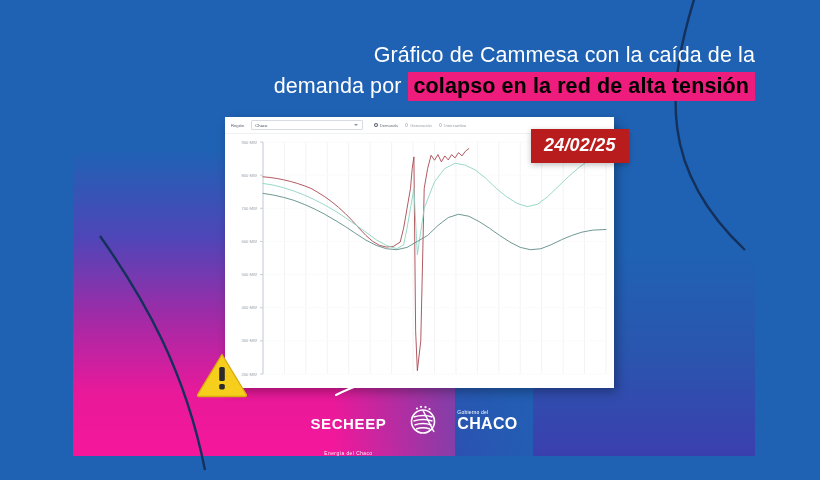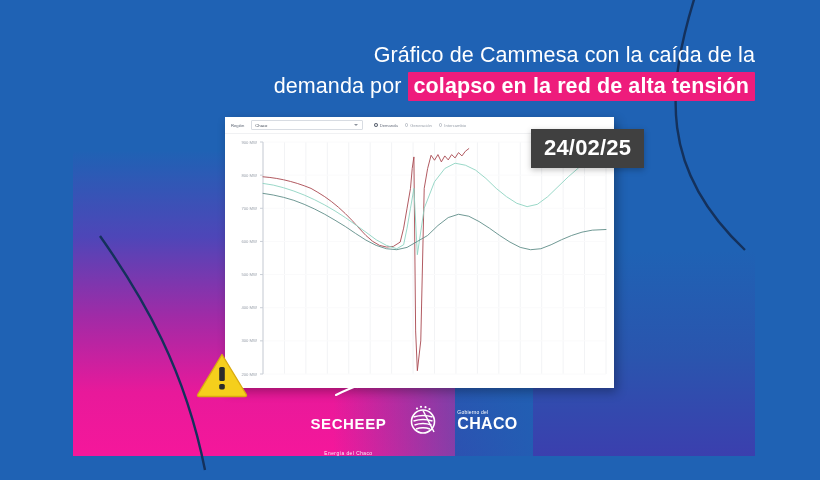--- a/index.html
+++ b/index.html
@@ -56,21 +56,21 @@
     color: #ffffff;
     font-size: 21.5px;
     line-height: 31px;
     font-weight: 400;
     letter-spacing: .1px;
     z-index: 6;
   }
   #title .l2 { display: block; }
   .hl {
     background: #ee1c7c;
-    color: #ffffff;
+    color: #000000;
     font-weight: 700;
     padding: 2px 6px 3px 6px;
     border-radius: 1px;
     box-decoration-break: clone;
     -webkit-box-decoration-break: clone;
   }
 
   
   #card {
     position: absolute;
@@ -121,25 +121,26 @@
   .tb-radio.on { color: #6b7280; }
 
   #plotwrap { position: relative; width: 389px; height: 254px; }
   #plot { position: absolute; left: 0; top: 0; }
 
   
   #date-badge {
     position: absolute;
     left: 531px; top: 129px;
     padding: 6px 13px 7px 13px;
-    background: #404040;
+    background: #b91c1c;
     color: #ffffff;
-    font-size: 22px;
+    font-size: 18px;
     font-weight: 700;
     letter-spacing: .2px;
+    font-style: italic;
     z-index: 8;
     box-shadow: 0 2px 6px rgba(0,0,0,.25);
   }
 
   
   #warning {
     position: absolute;
     left: 196px; top: 352px;
     width: 52px; height: 46px;
     z-index: 9;

